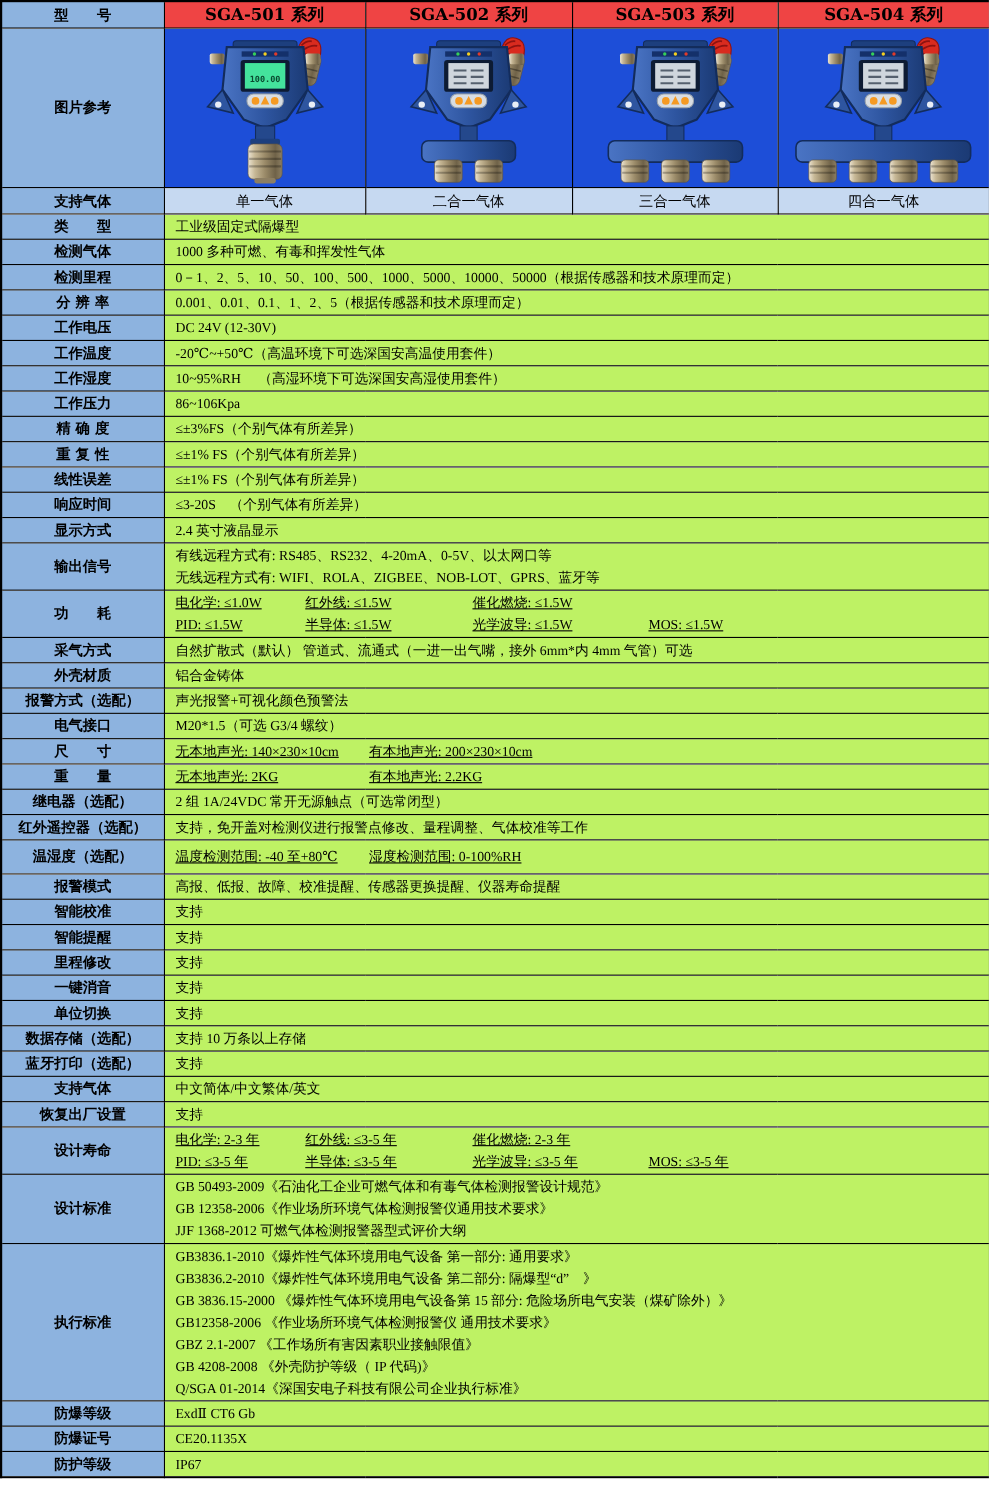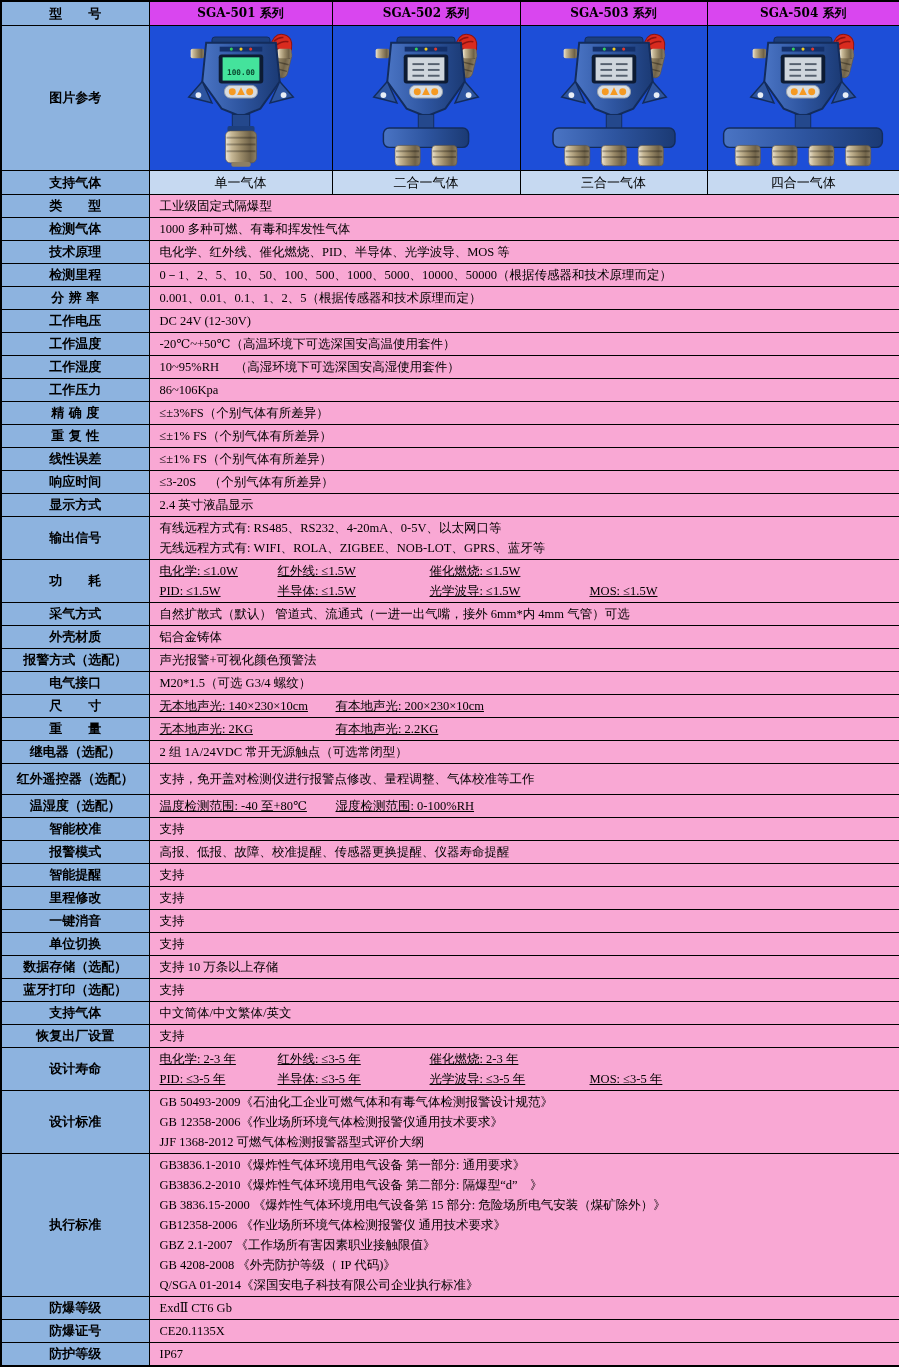--- a/index.html
+++ b/index.html
@@ -18,42 +18,42 @@
     background:#8DB3DF;
     font-family:"DejaVu Sans","Liberation Sans",sans-serif;
     font-weight:bold;
     font-size:13px;
     text-align:center;
     padding:0 2px;
     height:20px;
   }
   
   td.model{
-    background:#d946ef;
+    background:#ef4444;
     font-weight:bold;
-    font-size:12px;
+    font-size:15px;
     text-align:center;
     height:21px;
     font-family:"DejaVu Serif","Liberation Serif",serif;
   }
   
   td.imgcell{background:#1d4ed8;text-align:center;height:144px;padding:0;}
   td.imgcell svg{display:block;margin:0 auto;}
   
   td.gas{
     background:#C6D9F1;
     text-align:center;
     font-family:"DejaVu Sans","Liberation Sans",sans-serif;
     font-weight:normal;
     font-size:13px;
     height:21px;
   }
   
   td.val{
-    background:#f9a8d4;
+    background:#bef264;
     font-size:12.5px;
     line-height:20px;
     padding:1px 6px 1px 10px;
     text-align:left;
   }
   td.val .line{white-space:pre;}
   .seg{display:inline-block;white-space:pre;text-decoration:underline;}
   .t4 .seg:nth-child(1){min-width:118px;}
   .t4 .seg:nth-child(2){min-width:152px;}
   .t4 .seg:nth-child(3){min-width:160px;}
@@ -356,26 +356,20 @@
             <div class="line" data-name="spec-value-line">工业级固定式隔爆型</div>
           </td>
         </tr>
         <tr data-name="spec-row">
           <th class="lbl" data-name="spec-label">检测气体</th>
           <td class="val" colspan="4" data-name="spec-value">
             <div class="line" data-name="spec-value-line">1000 多种可燃、有毒和挥发性气体</div>
           </td>
         </tr>
         <tr data-name="spec-row">
-          <th class="lbl" data-name="spec-label">技术原理</th>
-          <td class="val" colspan="4" data-name="spec-value">
-            <div class="line" data-name="spec-value-line">电化学、红外线、催化燃烧、PID、半导体、光学波导、MOS 等</div>
-          </td>
-        </tr>
-        <tr data-name="spec-row">
           <th class="lbl" data-name="spec-label">检测里程</th>
           <td class="val" colspan="4" data-name="spec-value">
             <div class="line" data-name="spec-value-line">0－1、2、5、10、50、100、500、1000、5000、10000、50000（根据传感器和技术原理而定）</div>
           </td>
         </tr>
         <tr data-name="spec-row">
           <th class="lbl" data-name="spec-label">分 辨 率</th>
           <td class="val" colspan="4" data-name="spec-value">
             <div class="line" data-name="spec-value-line">0.001、0.01、0.1、1、2、5（根据传感器和技术原理而定）</div>
           </td>
@@ -496,29 +490,29 @@
             <div class="line" data-name="spec-value-line">支持，免开盖对检测仪进行报警点修改、量程调整、气体校准等工作</div>
           </td>
         </tr>
         <tr data-name="spec-row">
           <th class="lbl" data-name="spec-label">温湿度（选配）</th>
           <td class="val" colspan="4" data-name="spec-value">
             <div class="line t2" data-name="spec-value-line"><span class="seg" data-name="spec-value-segment">温度检测范围: -40 至+80℃</span><span class="seg" data-name="spec-value-segment">湿度检测范围: 0-100%RH</span></div>
           </td>
         </tr>
         <tr data-name="spec-row">
+          <th class="lbl" data-name="spec-label">报警模式</th>
+          <td class="val" colspan="4" data-name="spec-value">
+            <div class="line" data-name="spec-value-line">高报、低报、故障、校准提醒、传感器更换提醒、仪器寿命提醒</div>
+          </td>
+        </tr>
+        <tr data-name="spec-row">
           <th class="lbl" data-name="spec-label">智能校准</th>
           <td class="val" colspan="4" data-name="spec-value">
             <div class="line" data-name="spec-value-line">支持</div>
-          </td>
-        </tr>
-        <tr data-name="spec-row">
-          <th class="lbl" data-name="spec-label">报警模式</th>
-          <td class="val" colspan="4" data-name="spec-value">
-            <div class="line" data-name="spec-value-line">高报、低报、故障、校准提醒、传感器更换提醒、仪器寿命提醒</div>
           </td>
         </tr>
         <tr data-name="spec-row">
           <th class="lbl" data-name="spec-label">智能提醒</th>
           <td class="val" colspan="4" data-name="spec-value">
             <div class="line" data-name="spec-value-line">支持</div>
           </td>
         </tr>
         <tr data-name="spec-row">
           <th class="lbl" data-name="spec-label">里程修改</th>

